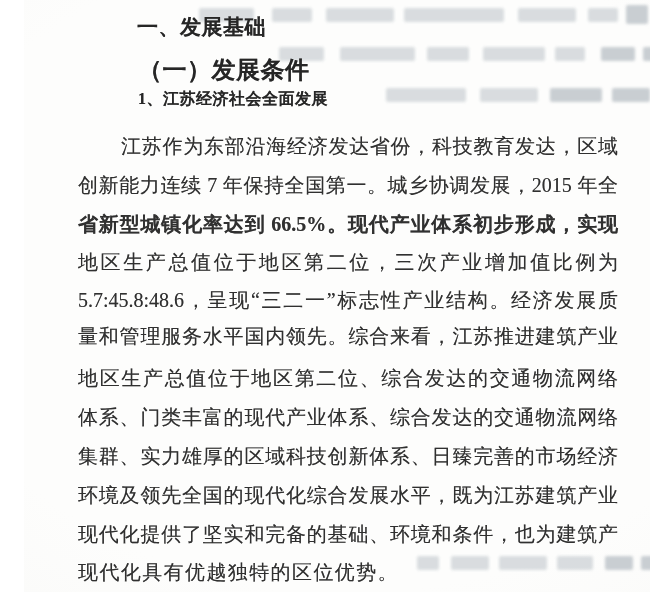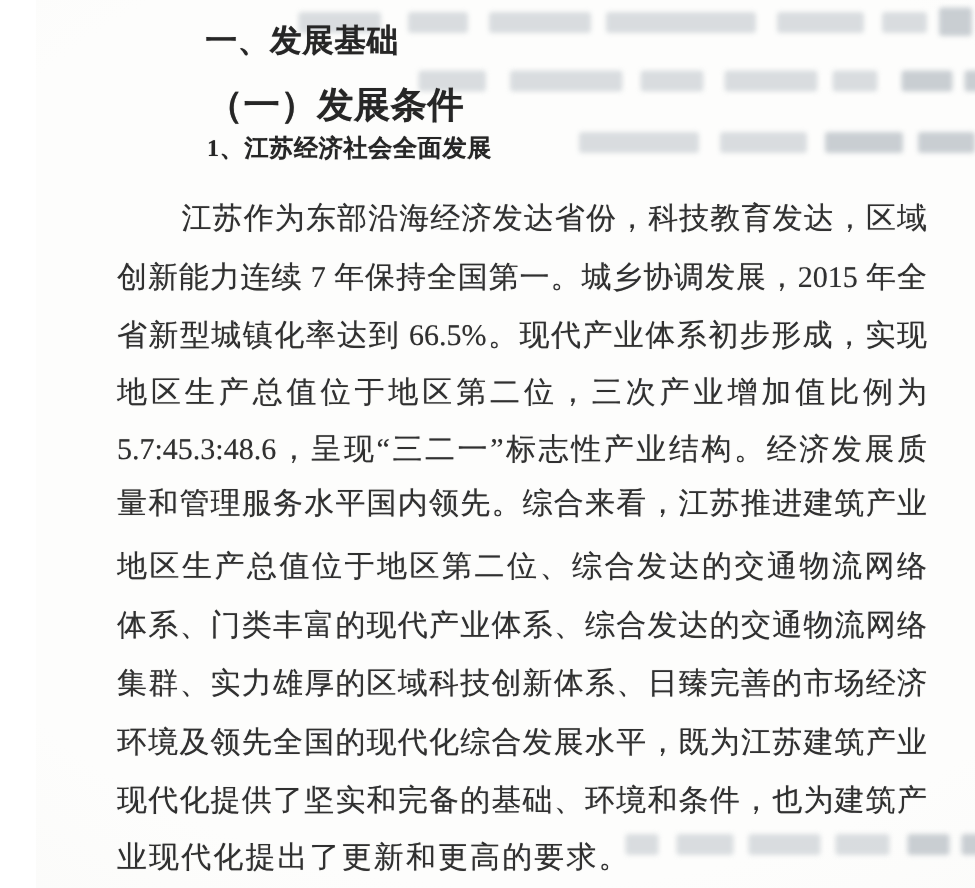--- a/index.html
+++ b/index.html
@@ -110,26 +110,26 @@
     <span class="dk" style="width:14px;"></span>
   </div>
 
   <h1 class="h1">一、发展基础</h1>
   <h2 class="h2">（一）发展条件</h2>
   <h3 class="h3">1、江苏经济社会全面发展</h3>
 
   <div>
     <div class="bodyline first" style="top:133px;">江苏作为东部沿海经济发达省份，科技教育发达，区域</div>
     <div class="bodyline" style="top:172px;">创新能力连续 7 年保持全国第一。城乡协调发展，2015 年全</div>
-    <div class="bodyline" style="top:211px;">省新型城镇化率达到 66.5%。现代产业体系初步形成，实现</div>
+    <div class="bodyline" style="top:211px;font-weight:bold;">省新型城镇化率达到 66.5%。现代产业体系初步形成，实现</div>
     <div class="bodyline" style="top:249px;">地区生产总值位于地区第二位，三次产业增加值比例为</div>
-    <div class="bodyline" style="top:287px;">5.7:45.3:48.6，呈现“三二一”标志性产业结构。经济发展质</div>
+    <div class="bodyline" style="top:287px;">5.7:45.8:48.6，呈现“三二一”标志性产业结构。经济发展质</div>
     <div class="bodyline" style="top:323px;">量和管理服务水平国内领先。综合来看，江苏推进建筑产业</div>
     <div class="bodyline" style="top:365px;">地区生产总值位于地区第二位、综合发达的交通物流网络</div>
     <div class="bodyline" style="top:404px;">体系、门类丰富的现代产业体系、综合发达的交通物流网络</div>
     <div class="bodyline" style="top:443px;">集群、实力雄厚的区域科技创新体系、日臻完善的市场经济</div>
     <div class="bodyline" style="top:482px;">环境及领先全国的现代化综合发展水平，既为江苏建筑产业</div>
     <div class="bodyline" style="top:521px;">现代化提供了坚实和完备的基础、环境和条件，也为建筑产</div>
-    <div class="bodyline last" style="top:559px;">业现代化提出了更新和更高的要求。</div>
+    <div class="bodyline last" style="top:559px;">现代化具有优越独特的区位优势。</div>
   </div>
 
   <div class="edge-shade"></div>
 </div>
 
 </body></html>

